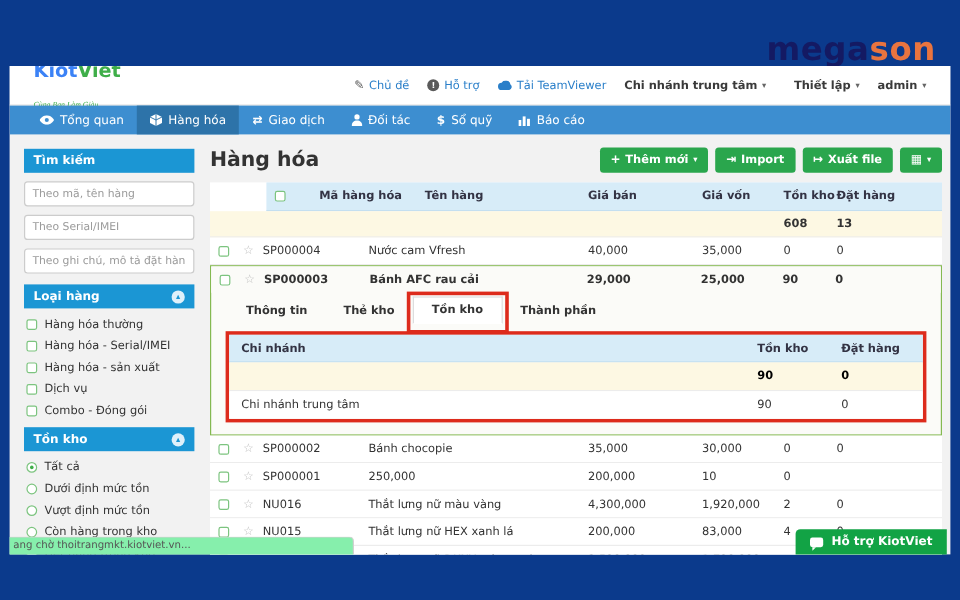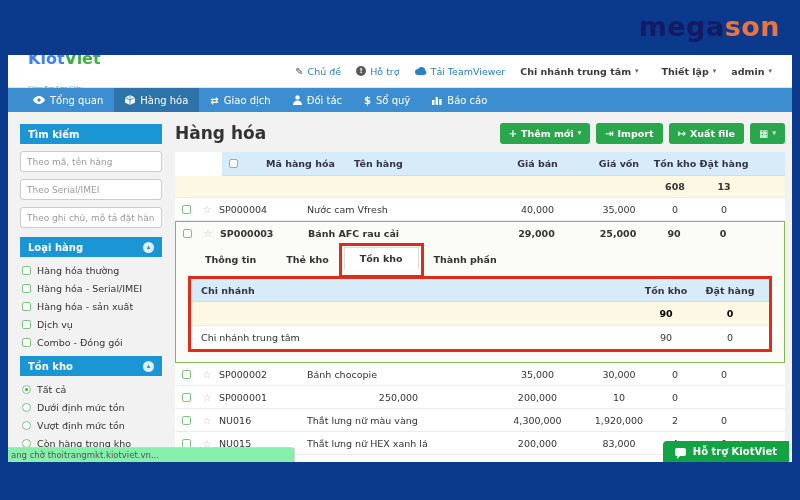--- a/index.html
+++ b/index.html
@@ -1,20 +1,20 @@
 <!DOCTYPE html>
 <html><head>
 <meta charset="utf-8">
 <style>
   * { margin:0; padding:0; box-sizing:border-box; }
   body { font-family:"DejaVu Sans","Liberation Sans",sans-serif; }
   .frame { position:relative; width:800px; height:500px; background:#0b3a8c; overflow:hidden; }
 
   
-  .watermark { position:absolute; top:11px; right:20px; font-size:27px; font-weight:bold; letter-spacing:.5px; }
+  .watermark { position:absolute; top:26px; right:20px; font-size:27px; font-weight:bold; letter-spacing:.5px; }
   .wm-a { color:#141a63; } .wm-b { color:#e9743f; }
 
   
   .app { position:absolute; left:8px; top:55px; right:8px; bottom:38px; background:#f2f2f2; overflow:hidden; }
 
   
   .app-header { position:absolute; top:0; left:0; right:0; height:33px; background:#fff; border-bottom:1px solid #e3e3e3; display:flex; align-items:center; }
   .logo { margin-left:20px; line-height:1; }
   .logo-main { font-size:16px; font-weight:bold; }
   .logo-k { color:#3b82f6; } .logo-v { color:#3fae49; }
@@ -53,21 +53,21 @@
   
   .main { position:absolute; left:167px; right:7px; top:6px; }
   .title-row { display:flex; align-items:center; height:30px; }
   .page-title { font-size:17px; font-weight:bold; color:#333; }
   .toolbar { margin-left:auto; display:flex; gap:6px; }
   .btn { background:#2aa64d; color:#fff; font-size:9.5px; font-weight:bold; border:none; border-radius:3px; padding:0 9px; height:21px; display:flex; align-items:center; gap:4px; cursor:pointer; font-family:inherit; }
   .btn .bic { font-size:10px; }
 
   .table { background:#fff; margin-top:4px; }
   .grid-row { display:grid; grid-template-columns:22px 20px 90px 1fr 95px 68px 44px 54px; align-items:center; padding-right:34px; }
-  .num { text-align:center; }
+  .num { text-align:left; }
   .thead { background:#d7ecf8; height:24px; font-size:9.5px; font-weight:bold; color:#334; border-bottom:1px solid #c4dff0;margin-left:47px; }
   .tsum { background:#fdf8e3; height:22px; font-size:9.5px; color:#333; border-bottom:1px solid #ececec; }
   .tsum .num { font-weight:bold; }
   .trow { height:23px; font-size:9.5px; color:#333; border-bottom:1px solid #ececec; background:#fff; cursor:pointer; }
   .ccell { display:flex; justify-content:center; }
   .star { color:#c2c2c2; font-size:10px; cursor:pointer; }
   .codecell { padding-left:2px; }
 
   
   .expanded { border:1px solid #84b951; background:#fbfbf8; }

